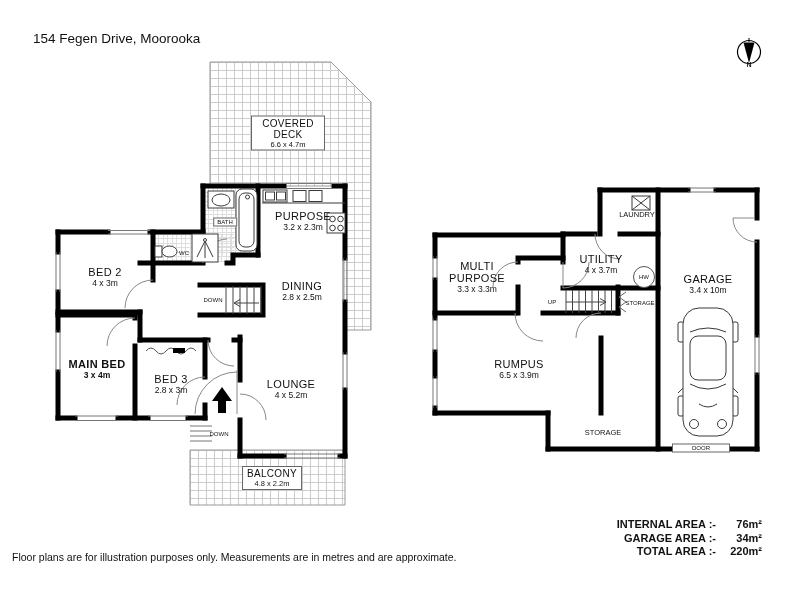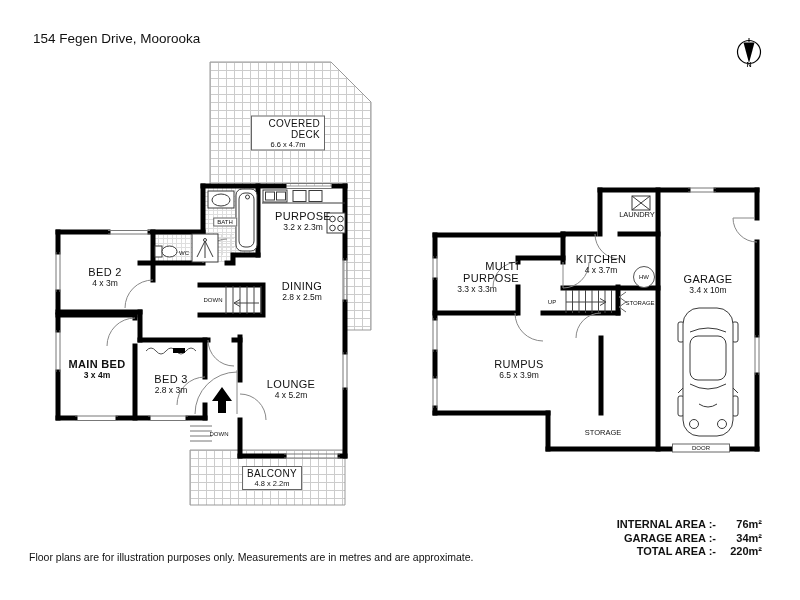--- a/index.html
+++ b/index.html
@@ -8,40 +8,40 @@
   
   .hatch{position:absolute;z-index:1;
     background-image:repeating-linear-gradient(to right,#cccccc 0 1px,transparent 1px 8px),
                      repeating-linear-gradient(to bottom,#cccccc 0 1px,transparent 1px 8px);}
   .tile{position:absolute;z-index:1;
     background-image:repeating-linear-gradient(to right,#dedede 0 1px,transparent 1px 4.5px),
                      repeating-linear-gradient(to bottom,#dedede 0 1px,transparent 1px 4.5px);}
   #plan-svg{position:absolute;left:0;top:0;z-index:2;}
   
   .room{position:absolute;z-index:3;transform:translate(-50%,-50%);
-        display:flex;flex-direction:column;align-items:center;text-align:right;white-space:nowrap;}
+        display:flex;flex-direction:column;align-items:center;text-align:center;white-space:nowrap;}
   .room .name{font-size:11px;line-height:12px;letter-spacing:.3px;}
   .room .dims{font-size:8.5px;line-height:10px;}
   .wrap{white-space:normal;width:84px;}
   .boxed{background:#fff;border:1px solid #666;padding:1px 4px;}
   .boxed .name{font-size:10px;line-height:11px;}
   .boxed .dims{font-size:7.5px;line-height:9px;}
   .sm{position:absolute;z-index:3;transform:translate(-50%,-50%);font-size:6px;line-height:7px;
       white-space:nowrap;text-align:center;}
   .sm7{font-size:7.5px;}
   .smbox{background:#fff;border:1px solid #666;padding:0 3px;}
   #title{position:absolute;left:33px;top:31px;font-size:13.5px;z-index:3;}
   #compass-n{position:absolute;left:749px;top:64px;transform:translate(-50%,-50%);
              font-size:7px;font-weight:bold;z-index:4;}
   
   #areas{position:absolute;right:38px;top:518px;z-index:3;text-align:right;
          font-size:11px;font-weight:bold;line-height:13.5px;}
   #areas .row span{display:inline-block;}
   #areas .val{width:46px;text-align:right;}
-  #disclaimer{position:absolute;left:29px;top:551px;font-size:10.5px;z-index:3;}
+  #disclaimer{position:absolute;left:12px;top:551px;font-size:10.5px;z-index:3;}
 </style>
 </head>
 <body>
 
 <div id="canvas">
 
   <div id="title">154 Fegen Drive, Moorooka</div>
 
   <div class="hatch" style="left:210px;top:62px;width:161px;height:268px;
               clip-path:polygon(0 0,121px 0,161px 40px,161px 268px,134px 268px,134px 124px,0 124px);"></div>
@@ -245,21 +245,21 @@
   </div>
   <div class="sm" style="left:213px;top:300px;">DOWN</div>
   <div class="sm" style="left:219px;top:434px;">DOWN</div>
 
   <div class="sm sm7" style="left:637px;top:214px;">LAUNDRY</div>
   <div class="room" style="left:477px;top:277px;">
     <span class="name wrap">MULTI PURPOSE</span>
     <span class="dims">3.3 x 3.3m</span>
   </div>
   <div class="room" style="left:601px;top:264px;">
-    <span class="name">KITCHEN</span>
+    <span class="name">UTILITY</span>
     <span class="dims">4 x 3.7m</span>
   </div>
   <div class="room" style="left:708px;top:284px;">
     <span class="name">GARAGE</span>
     <span class="dims">3.4 x 10m</span>
   </div>
   <div class="room" style="left:519px;top:369px;">
     <span class="name">RUMPUS</span>
     <span class="dims">6.5 x 3.9m</span>
   </div>

